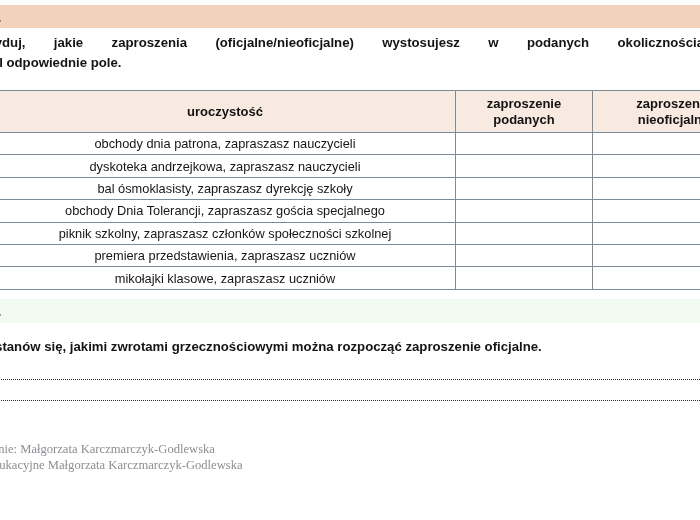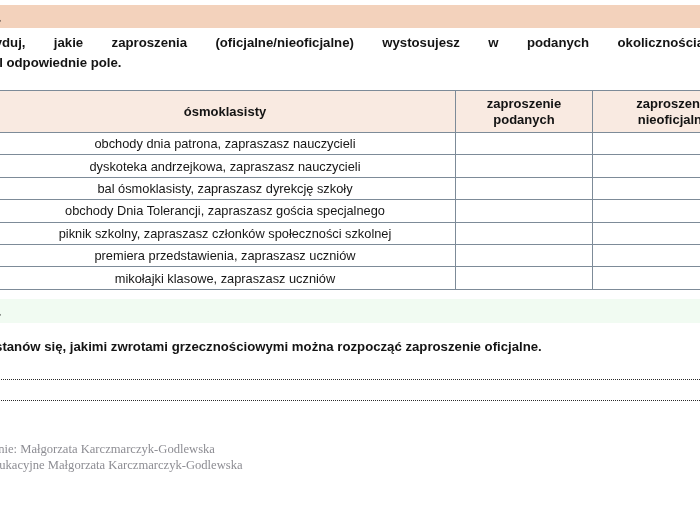--- a/index.html
+++ b/index.html
@@ -171,21 +171,21 @@
   <div class="tbl-wrap">
     <table class="exercise-table">
       <colgroup>
         <col class="c-event">
         <col class="c-off">
         <col class="c-unoff">
       </colgroup>
       <thead>
         <tr>
           <th>
-            <span>ósmoklasisty</span>
+            <span>uroczystość</span>
           </th>
           <th>
             <span>zaproszenie</span><br>
             <span>podanych</span>
           </th>
           <th>
             <span>zaproszenie</span><br>
             <span>nieoficjalne</span>
           </th>
         </tr>

